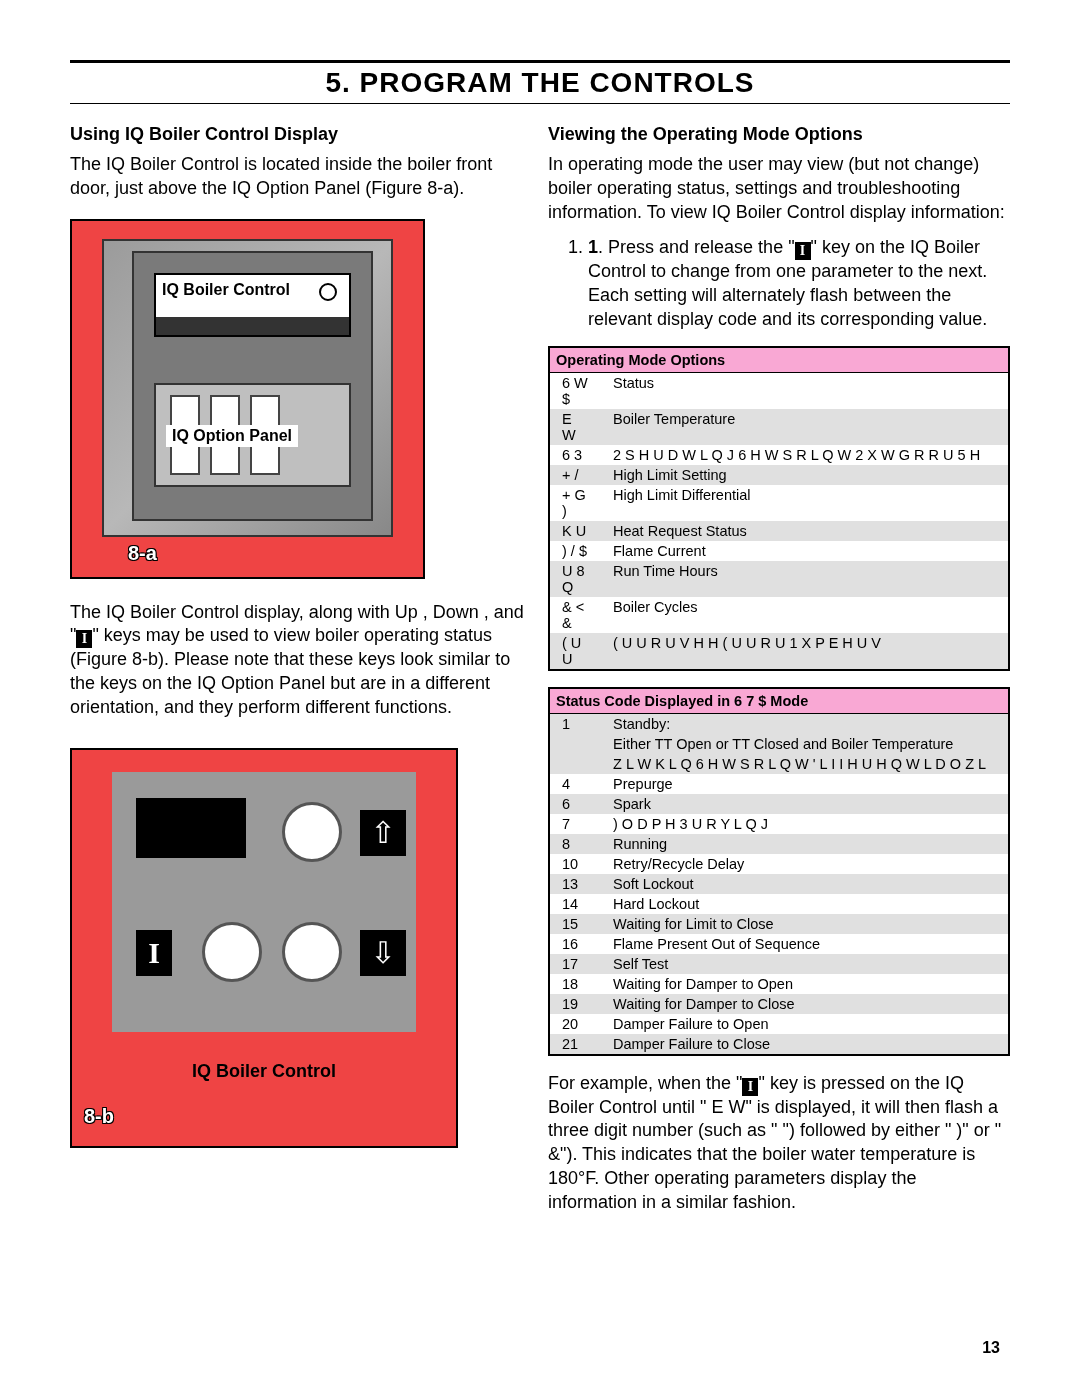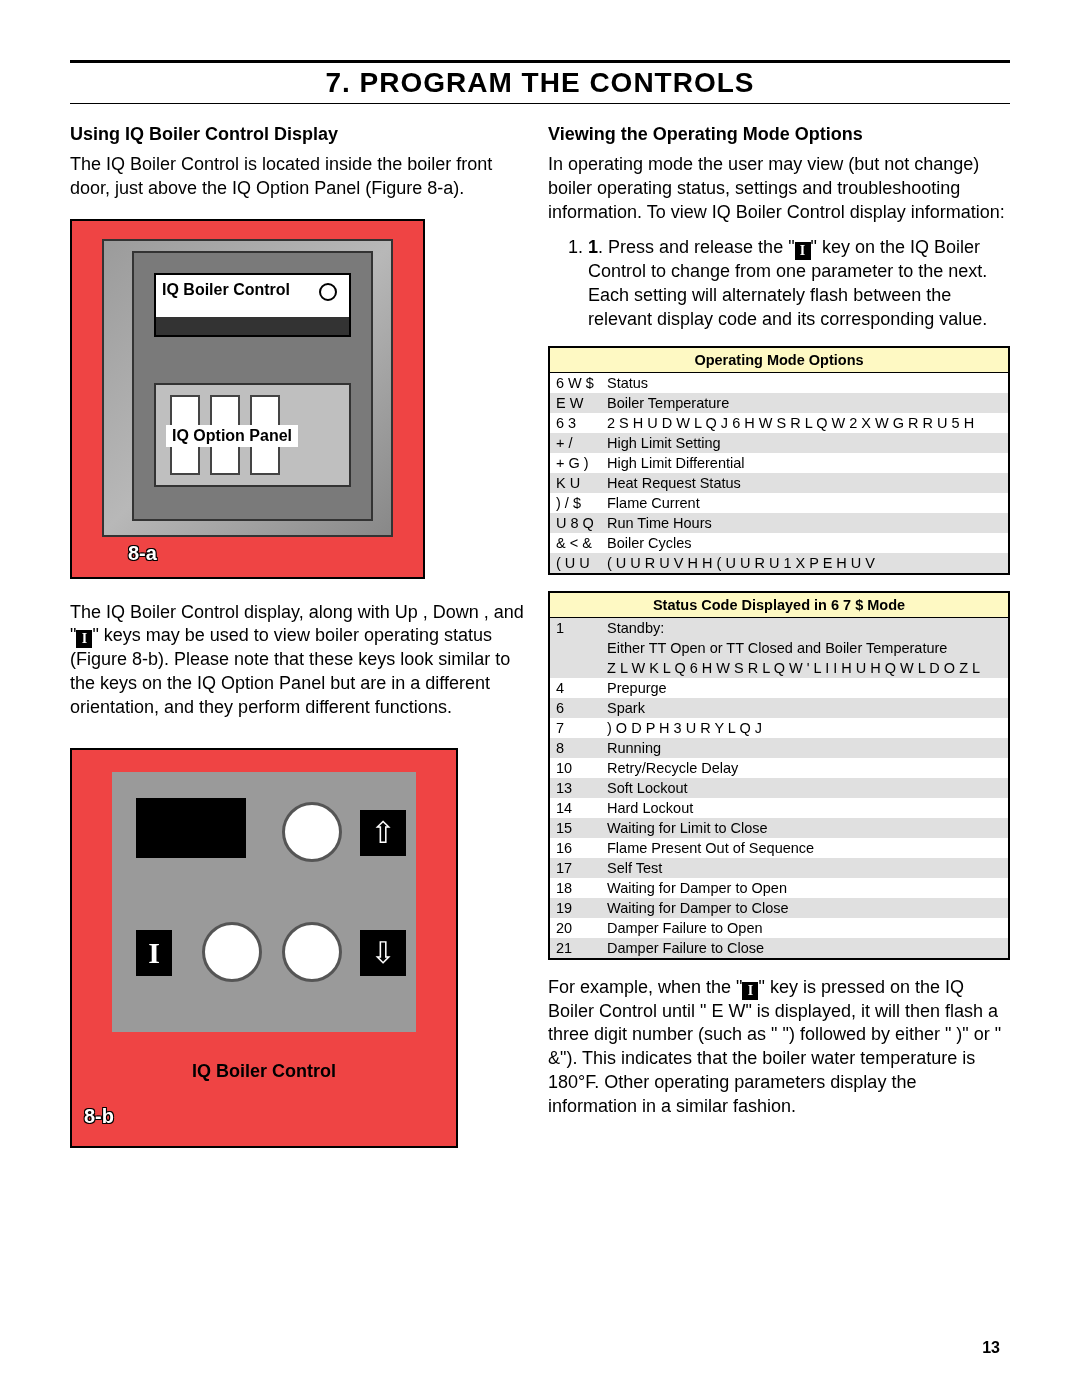--- a/index.html
+++ b/index.html
@@ -154,26 +154,26 @@
 
   
   table.opts {
     width: 100%;
     border: 2px solid #000;
     border-collapse: collapse;
     font-size: 14.5px;
     margin-bottom: 16px;
   }
   table.opts th {
-    text-align: center; font-weight: bold; padding: 4px 6px;
+    text-align: left; font-weight: bold; padding: 4px 6px;
     border-bottom: 1px solid #000;
-    background: #fef9c3;
+    background: #f9a8d4;
   }
   table.opts td {
-    padding: 2px 6px;
+    padding: 2px 12px;
     vertical-align: top;
   }
   table.opts td.code { width: 52px; }
   table.opts tr.shade { background: #e0e0e0; }
 
   .i-glyph {
     font-family: "Times New Roman", serif;
     font-weight: bold;
     display: inline-block;
     background: #000; color: #fff;
@@ -185,21 +185,21 @@
   .page-num {
     position: absolute;
     right: 80px; bottom: 40px;
     font-weight: bold; font-size: 16px;
   }
 </style>
 </head>
 <body>
 
 <div class="rule-top"></div>
-<h1 class="page-title">7.  PROGRAM THE CONTROLS</h1>
+<h1 class="page-title">5.  PROGRAM THE CONTROLS</h1>
 <div class="rule-mid"></div>
 
 <div class="cols">
 
   <div class="col">
     <h2 class="sub">Using IQ Boiler Control Display</h2>
     <p class="body">The IQ Boiler Control is located inside the boiler front door, just above the IQ Option Panel (Figure 8-a).</p>
 
     <div class="fig-box fig-8a">
       <div class="panel-8a">

